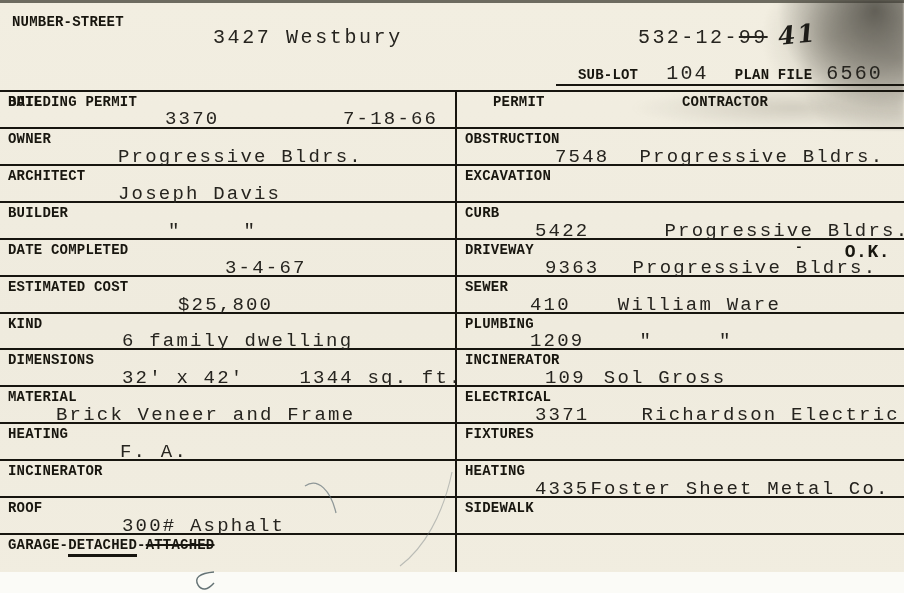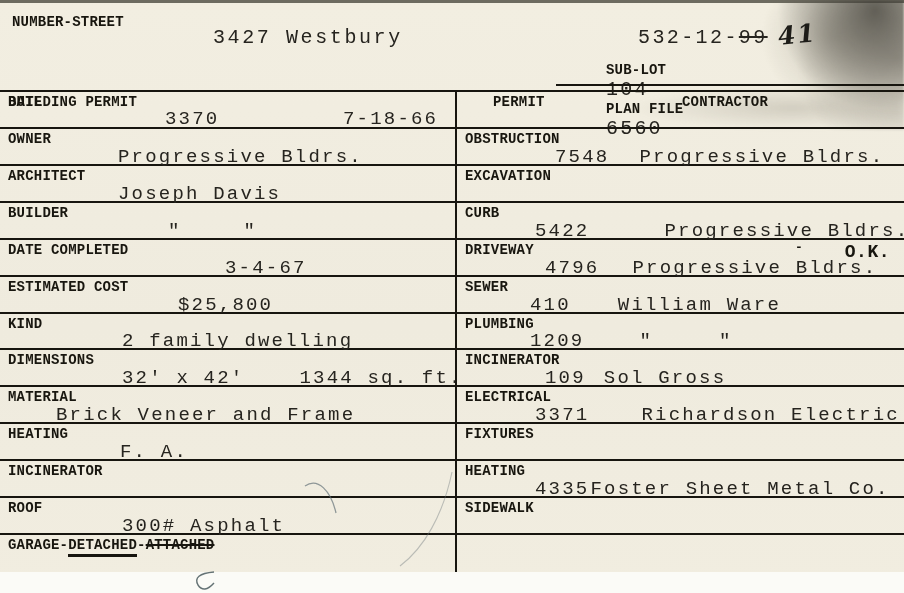--- a/index.html
+++ b/index.html
@@ -25,21 +25,21 @@
   .typed{font-size:19px;letter-spacing:2.2px;color:#26241f;white-space:nowrap;}
 
   
   .ns-label{position:absolute;left:12px;top:14px;}
   .street{position:absolute;left:213px;top:26px;font-size:20px;letter-spacing:2.6px;}
   .fileno{position:absolute;left:638px;top:20px;font-size:20px;letter-spacing:2.4px;white-space:nowrap;}
   .struck{text-decoration:line-through;text-decoration-thickness:2px;}
   .handwritten{display:inline-block;margin-left:10px;transform:rotate(-6deg);
     font-family:"DejaVu Serif",serif;font-style:italic;font-weight:bold;
     font-size:25px;letter-spacing:2px;color:#1d1c18;}
-  .sublot-row{position:absolute;left:578px;top:62px;display:flex;align-items:baseline;white-space:nowrap;flex-direction:column;}
+  .sublot-row{position:absolute;left:578px;top:62px;display:flex;align-items:baseline;white-space:nowrap;}
   .sublot-row .typed{font-size:20px;}
   .sublot-line{position:absolute;left:556px;top:84px;right:0;height:2px;background:#17150f;}
 
   
   .grid{position:absolute;top:90px;left:0;width:904px;height:482px;border-top:2px solid #17150f;box-sizing:border-box;}
   .vdivider{position:absolute;left:455px;top:90px;width:2px;height:482px;background:#17150f;z-index:3;}
   .col{position:absolute;top:0;bottom:0;display:grid;grid-template-rows:repeat(13,1fr);}
   .col-left{left:0;width:455px;}
   .col-right{left:457px;right:0;}
   .row{position:relative;border-bottom:2px solid #17150f;box-sizing:border-box;}
@@ -109,21 +109,21 @@
         <div class="vline typed"><span style="margin-left:225px">3-4-67</span></div>
       </div>
 
       <div class="row">
         <span class="lbl">ESTIMATED COST</span>
         <div class="vline typed"><span style="margin-left:178px">$25,800</span></div>
       </div>
 
       <div class="row">
         <span class="lbl">KIND</span>
-        <div class="vline typed"><span style="margin-left:122px">2 family dwelling</span></div>
+        <div class="vline typed"><span style="margin-left:122px">6 family dwelling</span></div>
       </div>
 
       <div class="row">
         <span class="lbl">DIMENSIONS</span>
         <div class="vline typed"><span style="margin-left:122px">32' x 42'</span><span style="margin-left:55px">1344 sq. ft.</span></div>
       </div>
 
       <div class="row">
         <span class="lbl">MATERIAL</span>
         <div class="vline typed"><span style="margin-left:56px">Brick Veneer and Frame</span></div>
@@ -166,21 +166,21 @@
 
       <div class="row">
         <span class="lbl">CURB</span>
         <div class="vline typed"><span style="margin-left:78px">5422</span><span style="margin-left:75px">Progressive Bldrs.</span></div>
       </div>
 
       <div class="row">
         <span class="lbl">DRIVEWAY</span>
         <span class="note-dash">-</span>
         <span class="note-ok">O.K.</span>
-        <div class="vline typed"><span style="margin-left:88px">4796</span><span style="margin-left:33px">Progressive Bldrs.</span></div>
+        <div class="vline typed"><span style="margin-left:88px">9363</span><span style="margin-left:33px">Progressive Bldrs.</span></div>
       </div>
 
       <div class="row">
         <span class="lbl">SEWER</span>
         <div class="vline typed"><span style="margin-left:73px">410</span><span style="margin-left:47px">William Ware</span></div>
       </div>
 
       <div class="row">
         <span class="lbl">PLUMBING</span>
         <div class="vline typed"><span style="margin-left:73px">1209</span><span style="margin-left:55px">"</span><span style="margin-left:66px">"</span></div>

